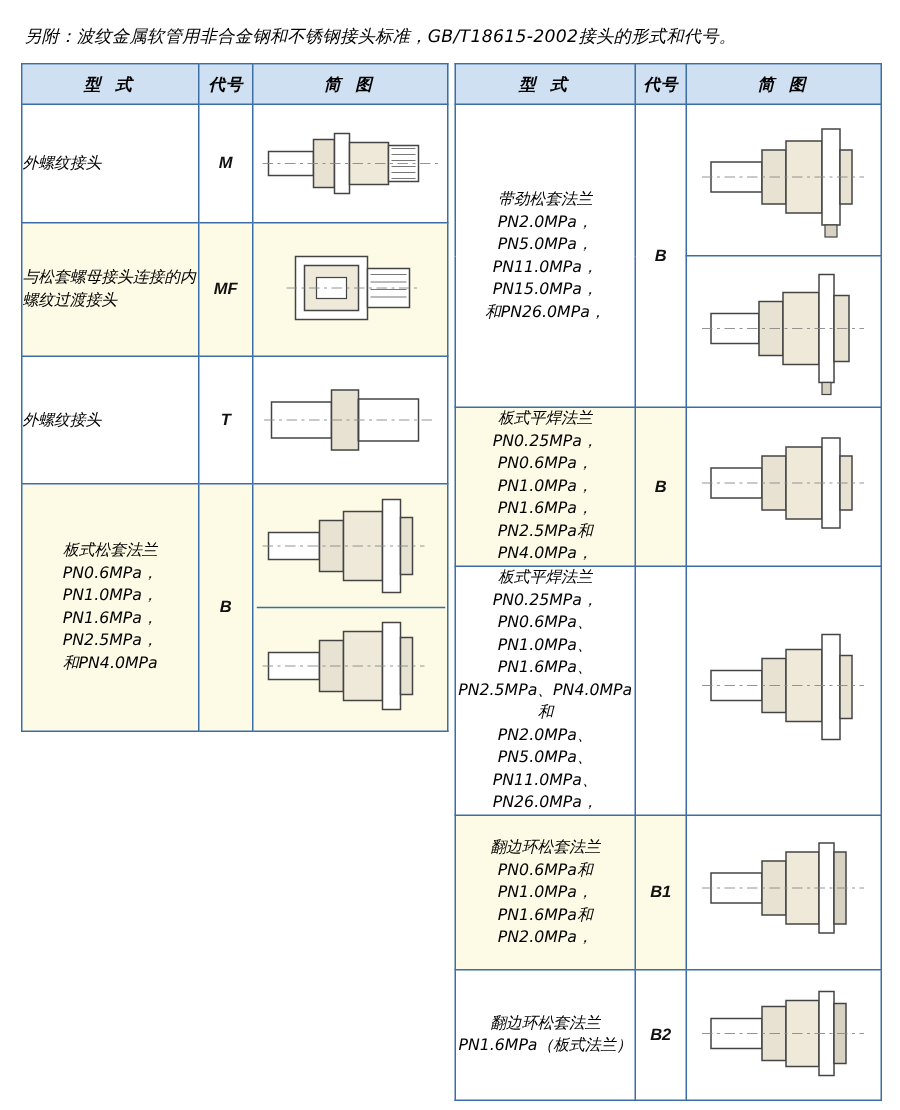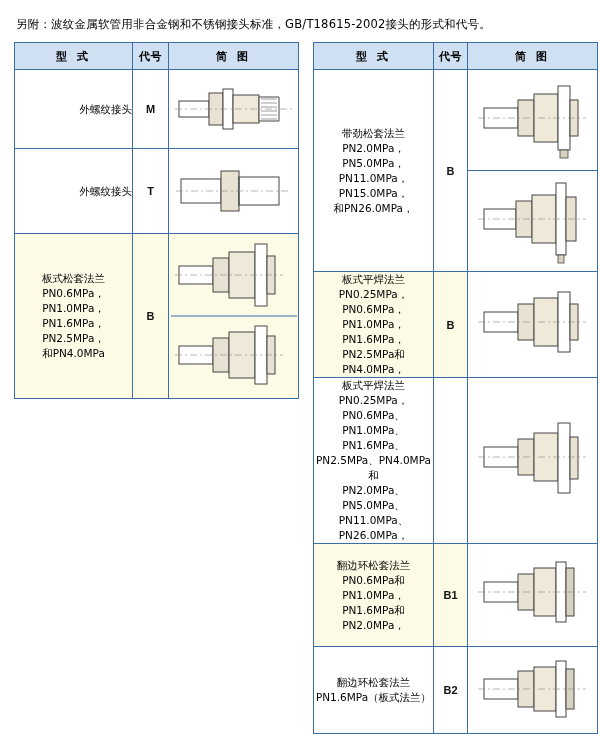--- a/index.html
+++ b/index.html
@@ -14,31 +14,32 @@
     color: #111;
     position: relative;
     overflow: hidden;
   }
   .page {
     width: 600px;
     height: 740px;
     position: relative;
     box-sizing: border-box;
     padding: 12px 14px 0 14px;
+    font-style: italic;
   }
   .caption {
     font-size: 11.5px;
     line-height: 16px;
     color: #000;
     margin: 4px 2px 10px 2px;
     letter-spacing: 0.2px;
   }
   .tables {
     display: flex;
-    gap: 10px;
+    gap: 0px;
     align-items: flex-start;
   }
   table.tbl {
     border-collapse: collapse;
     table-layout: fixed;
   }
   table.tbl td, table.tbl th {
     border: 1px solid #3a6ea5;
     padding: 0;
     vertical-align: middle;
@@ -53,21 +54,21 @@
     letter-spacing: 3px;
   }
   .hdr td.nosp { letter-spacing: 0.5px; }
   .lbl {
     font-size: 10.5px;
     line-height: 15px;
     padding: 6px 7px;
     text-align: left;
     color: #000;
   }
-  .lbl.center { text-align: right; }
+  .lbl.center { text-align: left; }
   .code {
     font-size: 11px;
     font-weight: bold;
     font-family: "Liberation Sans", "DejaVu Sans", sans-serif;
   }
   .yellow { background: #fdfbe5; }
   .white { background: #ffffff; }
   .fig {
     padding: 2px;
   }
@@ -115,20 +116,39 @@
               <line x1="90" y1="42" x2="106" y2="42"></line>
                   <line x1="90" y1="46" x2="106" y2="46"></line>
             </g>
             <line x1="4" y1="36" x2="122" y2="36" stroke="#888" stroke-width="0.6" stroke-dasharray="7,3,2,3"></line>
           </svg>
         </td>
       </tr>
 
 
 
+      <tr>
+        <td class="lbl center yellow" style="height:88px">与松套螺母接头连接的内螺纹过渡接头</td>
+        <td class="code yellow">MF</td>
+        <td class="fig yellow">
+          <svg width="126" height="80" viewBox="0 0 126 80">
+            <rect x="26" y="18" width="48" height="42" fill="#ffffff" stroke="#444" stroke-width="1"></rect>
+            <rect x="32" y="24" width="36" height="30" fill="#efe9da" stroke="#444" stroke-width="1"></rect>
+            <rect x="40" y="32" width="20" height="14" fill="#ffffff" stroke="#444" stroke-width="0.8"></rect>
+            <rect x="74" y="26" width="28" height="26" fill="#ffffff" stroke="#444" stroke-width="1"></rect>
+            <g stroke="#777" stroke-width="0.7">
+              <line x1="76" y1="30" x2="100" y2="30"></line>
+                  <line x1="76" y1="35" x2="100" y2="35"></line>
+              <line x1="76" y1="40" x2="100" y2="40"></line>
+                  <line x1="76" y1="45" x2="100" y2="45"></line>
+            </g>
+            <line x1="20" y1="39" x2="110" y2="39" stroke="#888" stroke-width="0.6" stroke-dasharray="7,3,2,3"></line>
+          </svg>
+        </td>
+      </tr>
 
       <tr>
         <td class="lbl center white" style="height:84px">外螺纹接头</td>
         <td class="code white">T</td>
         <td class="fig white">
           <svg width="126" height="76" viewBox="0 0 126 76">
             <rect x="10" y="26" width="40" height="24" fill="#ffffff" stroke="#444" stroke-width="1"></rect>
             <rect x="50" y="18" width="18" height="40" fill="#e8e2d3" stroke="#444" stroke-width="1"></rect>
             <rect x="68" y="24" width="40" height="28" fill="#ffffff" stroke="#444" stroke-width="1"></rect>
             <line x1="68" y1="24" x2="68" y2="52" stroke="#444" stroke-width="1"></line>

